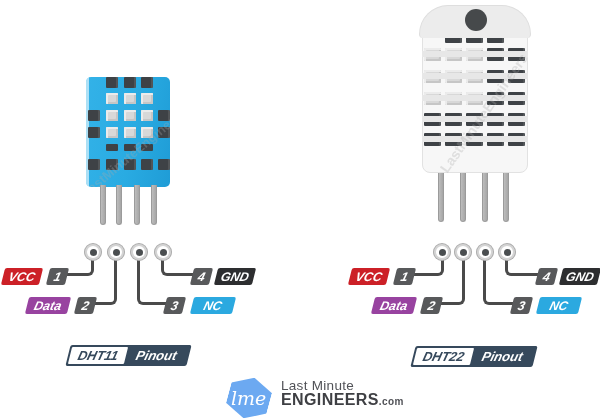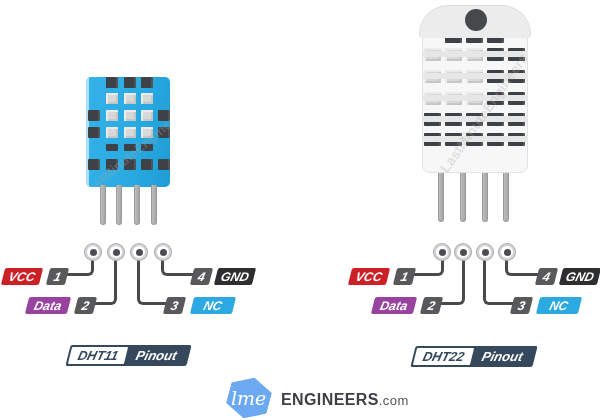--- a/index.html
+++ b/index.html
@@ -62,21 +62,21 @@
 
   
   .hex{position:absolute;left:228px;top:377px;width:42px;height:42px;background:#6CA9F1;
     clip-path:polygon(50% 0,100% 25%,100% 75%,50% 100%,0 75%,0 25%);transform:rotate(15deg);
     display:flex;align-items:center;justify-content:center;}
   .monogram{font-family:"DejaVu Serif", serif;font-style:italic;color:#fff;font-size:19px;
     transform:rotate(-15deg);}
   .logo-line1{position:absolute;left:281px;top:378px;font-size:13.5px;color:#515257;letter-spacing:.3px;}
   .logo-line2{position:absolute;left:281px;top:391px;font-size:16px;font-weight:bold;color:#3F4044;
     letter-spacing:.4px;}
-  .logo-com{font-size:13px;font-weight:normal;color:#515257;text-align:center;}
+  .logo-com{font-size:10px;font-weight:bold;color:#515257;text-align:center;}
 </style>
 </head>
 <body>
 
 <div class="canvas">
 
   <div class="dht11-body">
     <div class="dht11-hl"></div>
     <div class="gridhost">
         <div class="cell dark" style="left: 20px; top: 0px; width: 12px; height: 11px;"></div>
@@ -217,15 +217,16 @@
   <div class="plabel nc" style="left:538px;top:297px;">NC</div>
 
   <div class="pinout" style="left:413px;top:346px;">
     <div class="pname">DHT22</div>
     <div class="psub">Pinout</div>
   </div>
 
   <div class="hex">
     <div class="monogram">lme</div>
   </div>
+  <div class="logo-line1">Last Minute</div>
   <div class="logo-line2"><span>ENGINEERS</span><span class="logo-com">.com</span></div>
 
 </div>
 
 </body></html>

